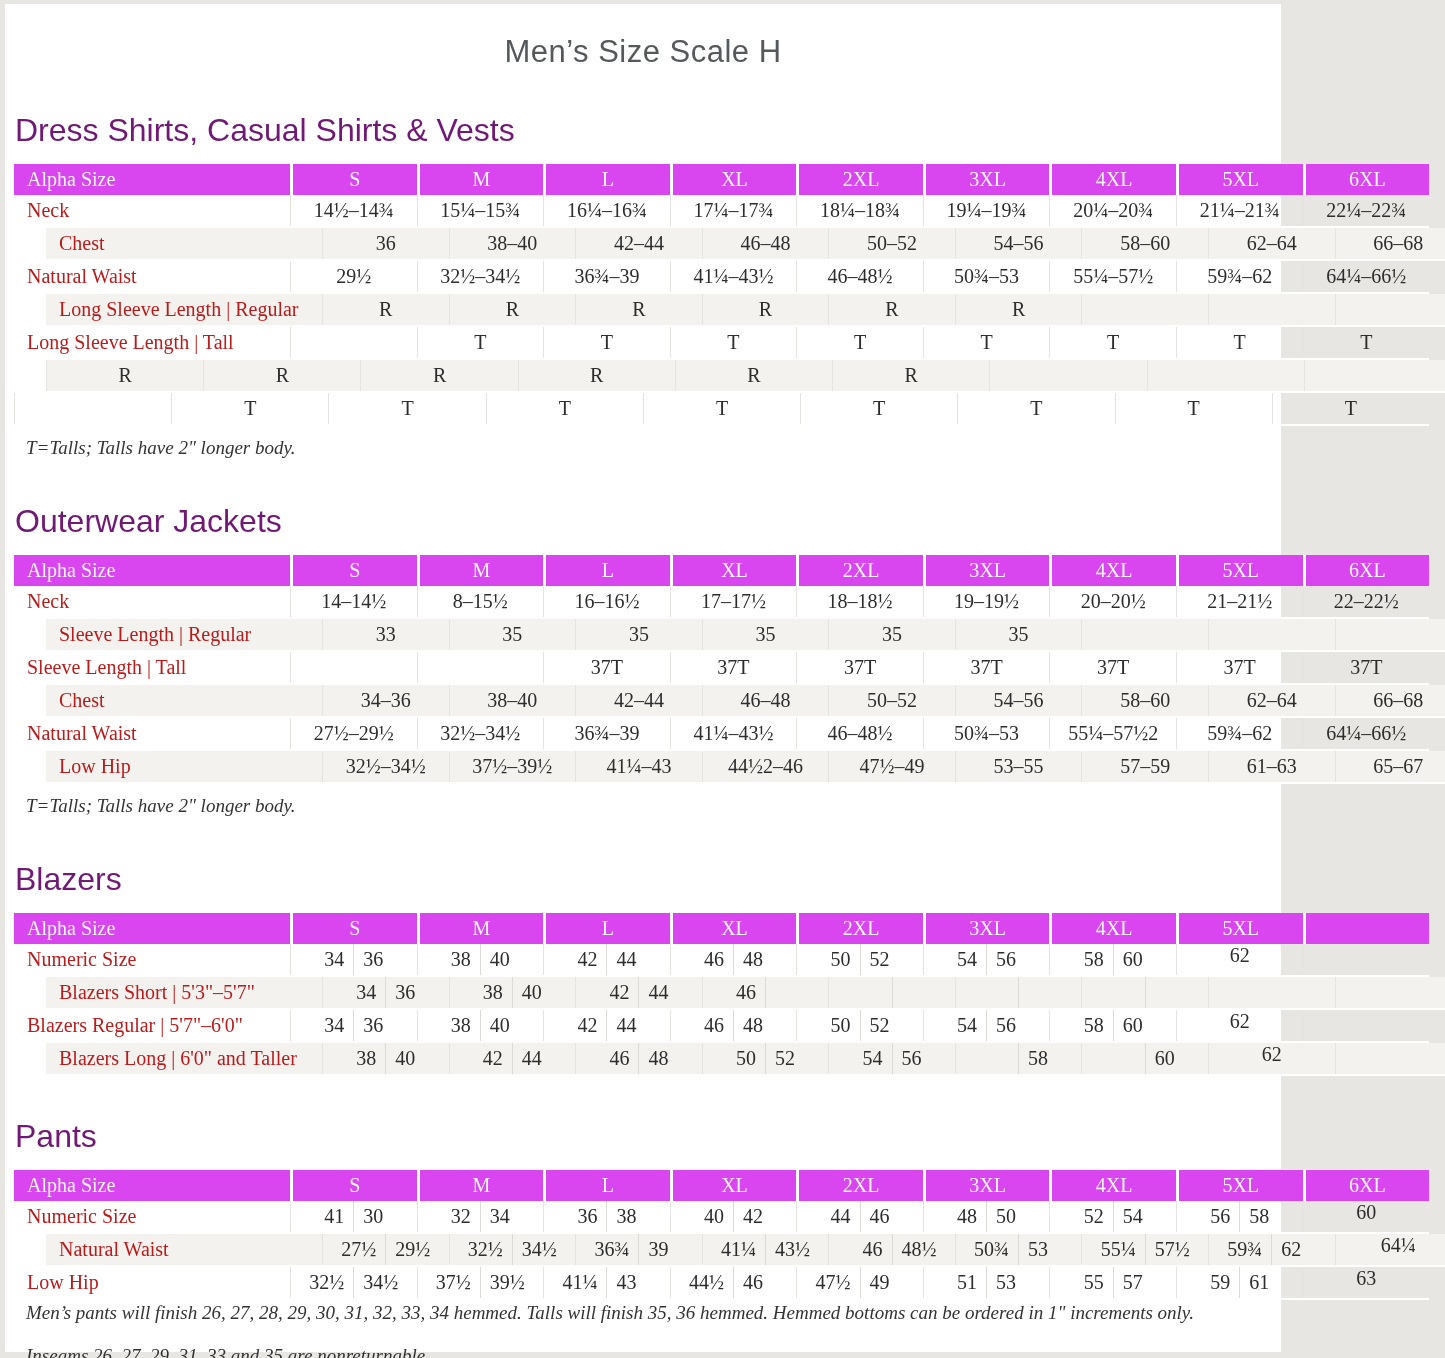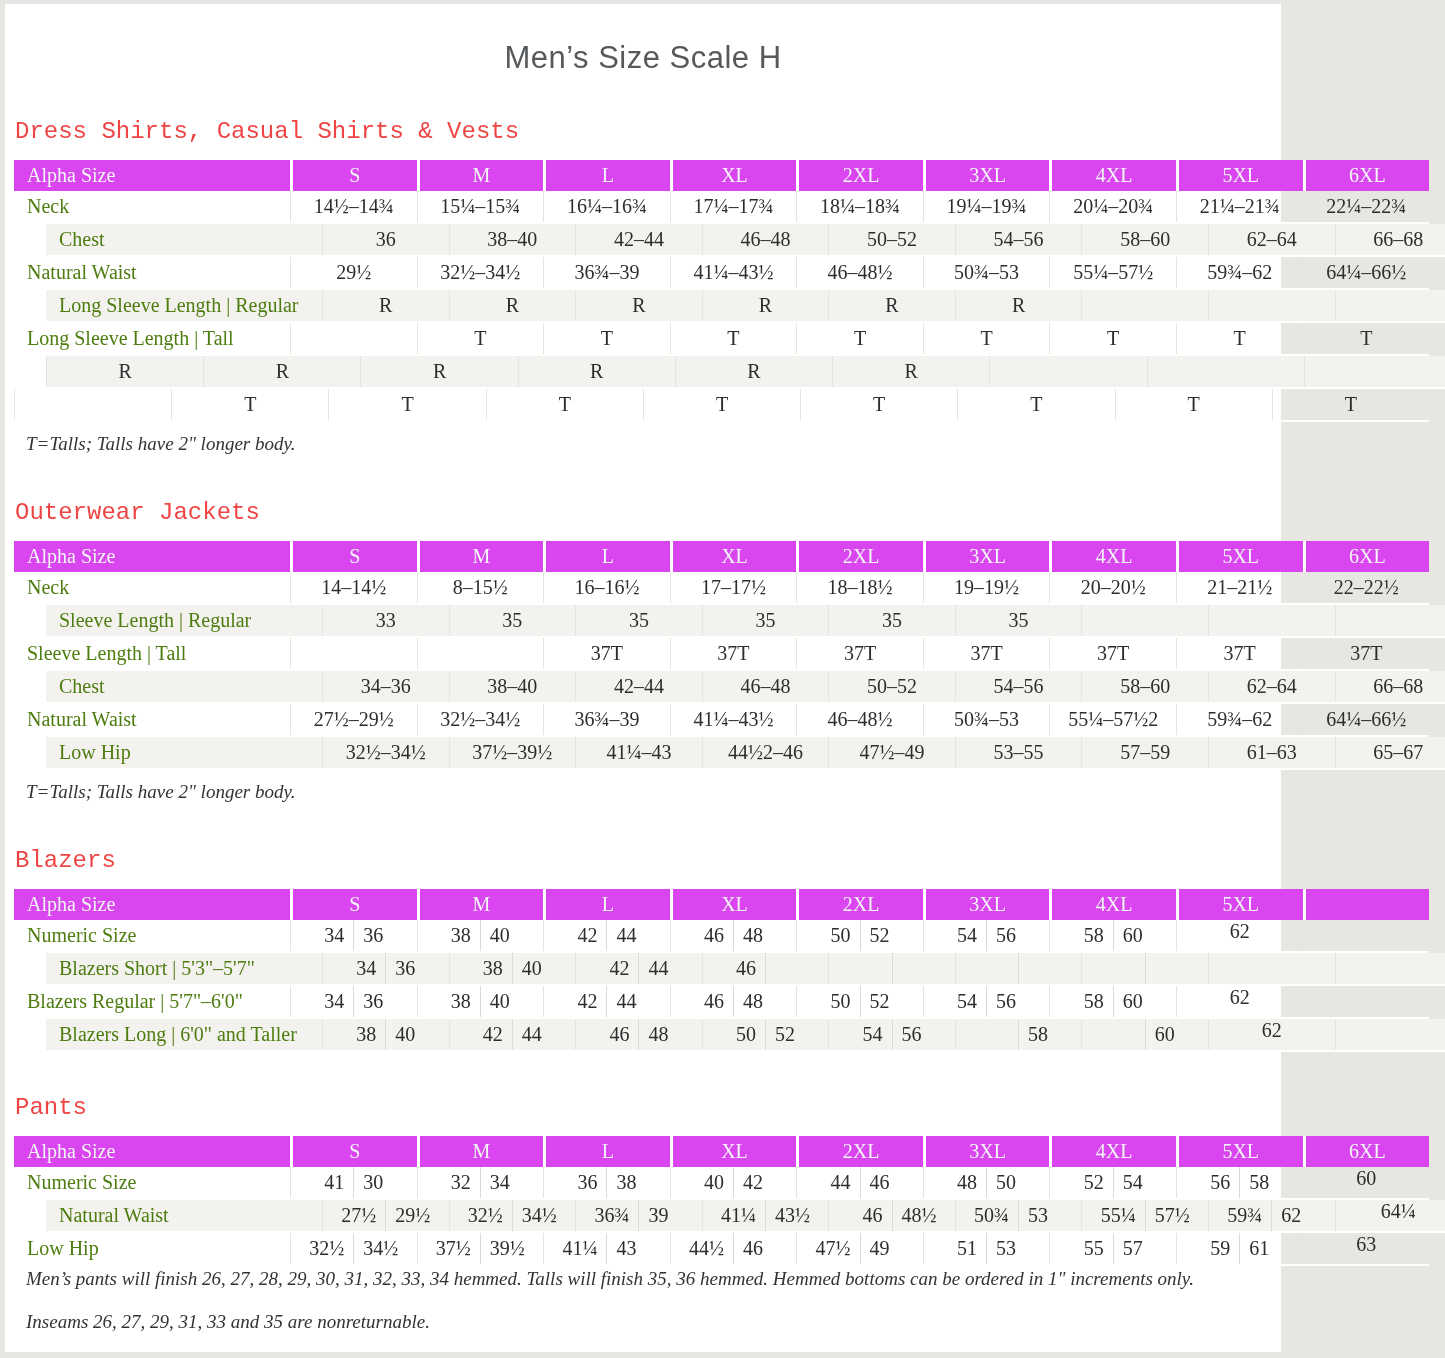--- a/index.html
+++ b/index.html
@@ -7,35 +7,35 @@
     width:1445px;height:1358px;
     background:#e8e6e3;
     font-family:"Liberation Serif","DejaVu Serif",serif;
     position:relative;overflow:hidden;
   }
   .page{
     position:absolute;left:5px;top:4px;
     width:1276px;height:1348px;
     background:#ffffff;
     box-sizing:border-box;
-    padding:16px 9px;
+    padding:10px 9px;
   }
   .main-title{
     padding-top:20px;
     text-align:center;
     font-family:"Liberation Sans","DejaVu Sans",sans-serif;
     font-size:31px;
     color:#56595c;
     letter-spacing:0.5px;
   }
   .section-title{
     margin:42px 0 15px 1px;
-    font-family:Liberation Mono, monospace;
-    font-size:24px;
-    color:#ef4444;
+    font-family:Liberation Sans, sans-serif;
+    font-size:32px;
+    color:#701a75;
   }
   .tbl{width:1415px;}
   .row{display:flex;width:100%;}
   
   .hrow .hcell{
     flex:1;
     height:31px;line-height:31px;
     background:#d946ef;
     color:#f3f5f6;
     font-size:20px;
@@ -64,21 +64,21 @@
     color:#2d2d2d;
     border-left:1px solid #e5e4e1;
     box-sizing:border-box;
     overflow:hidden;white-space:nowrap;
   }
   .brow .cell.label{
     flex:0 0 276px;
     justify-content:flex-start;
     padding-left:13px;
     border-left:none;
-    color:#4d7c0f;
+    color:#b91c1c;
   }
   
   .cell.split{padding:0;align-items:stretch;}
   .half{flex:1;display:flex;align-items:center;overflow:hidden;}
   .half.hl{justify-content:flex-end;padding-right:9px;}
   .half.hr{justify-content:flex-start;padding-left:9px;border-left:1px solid #dbdad7;}
   .spanval{width:100%;text-align:center;}
   .footnote{
     margin:9px 0 0 12px;
     font-size:19px;

